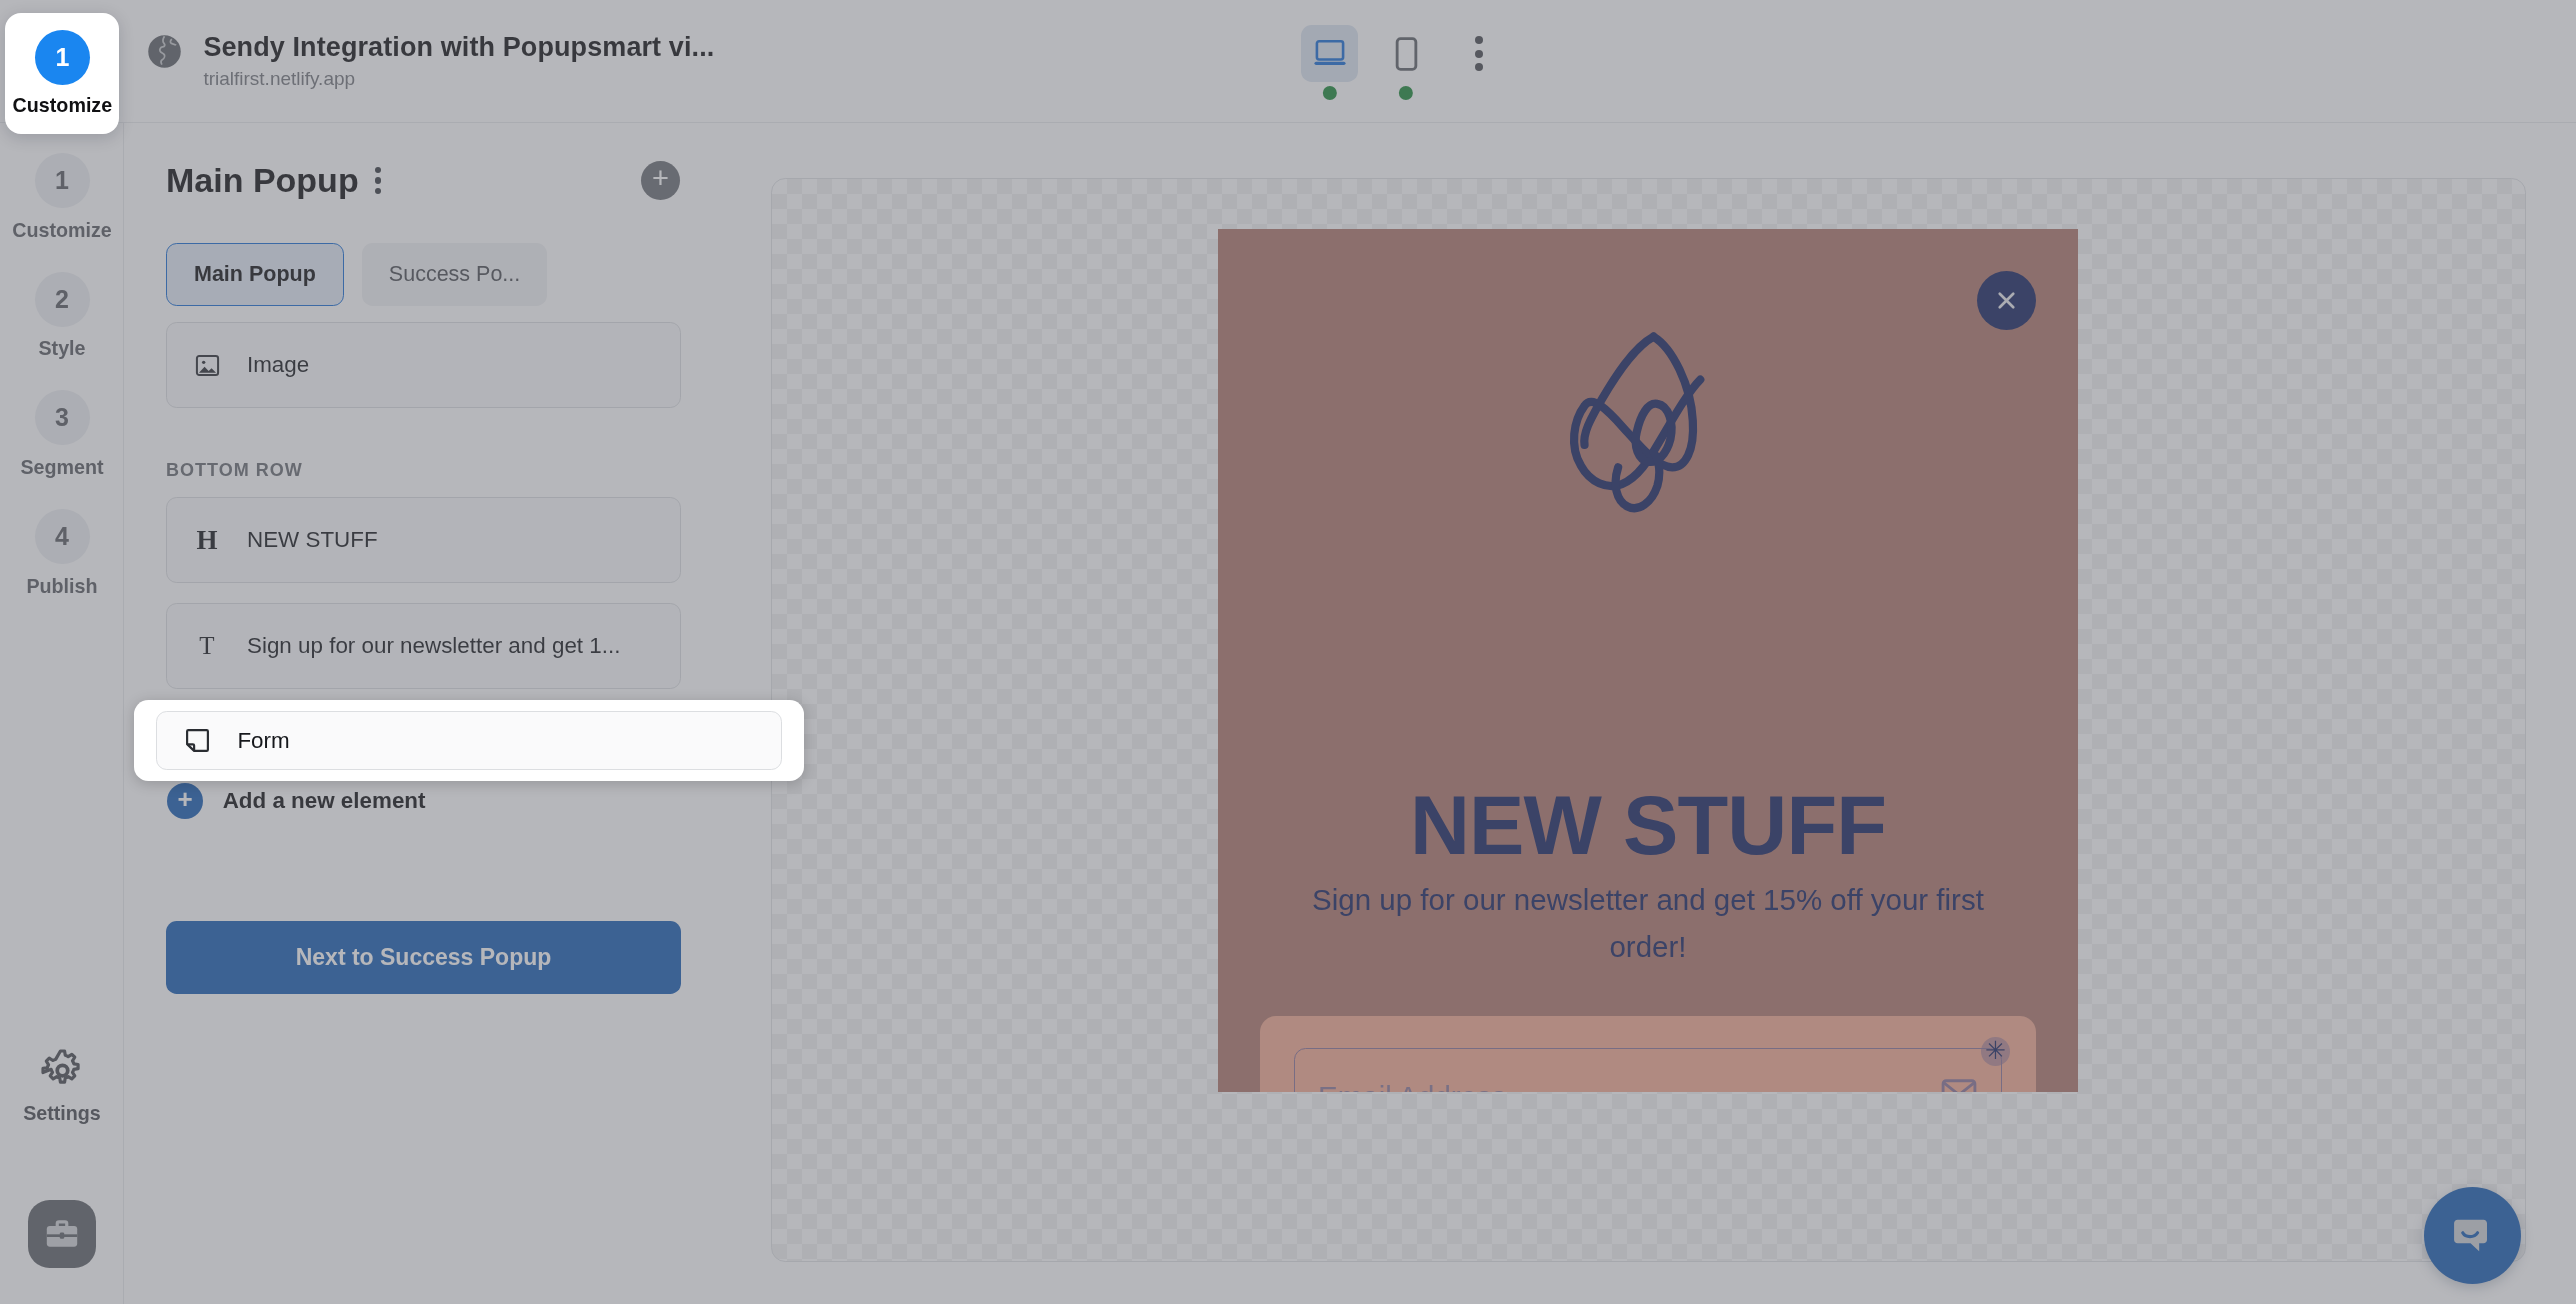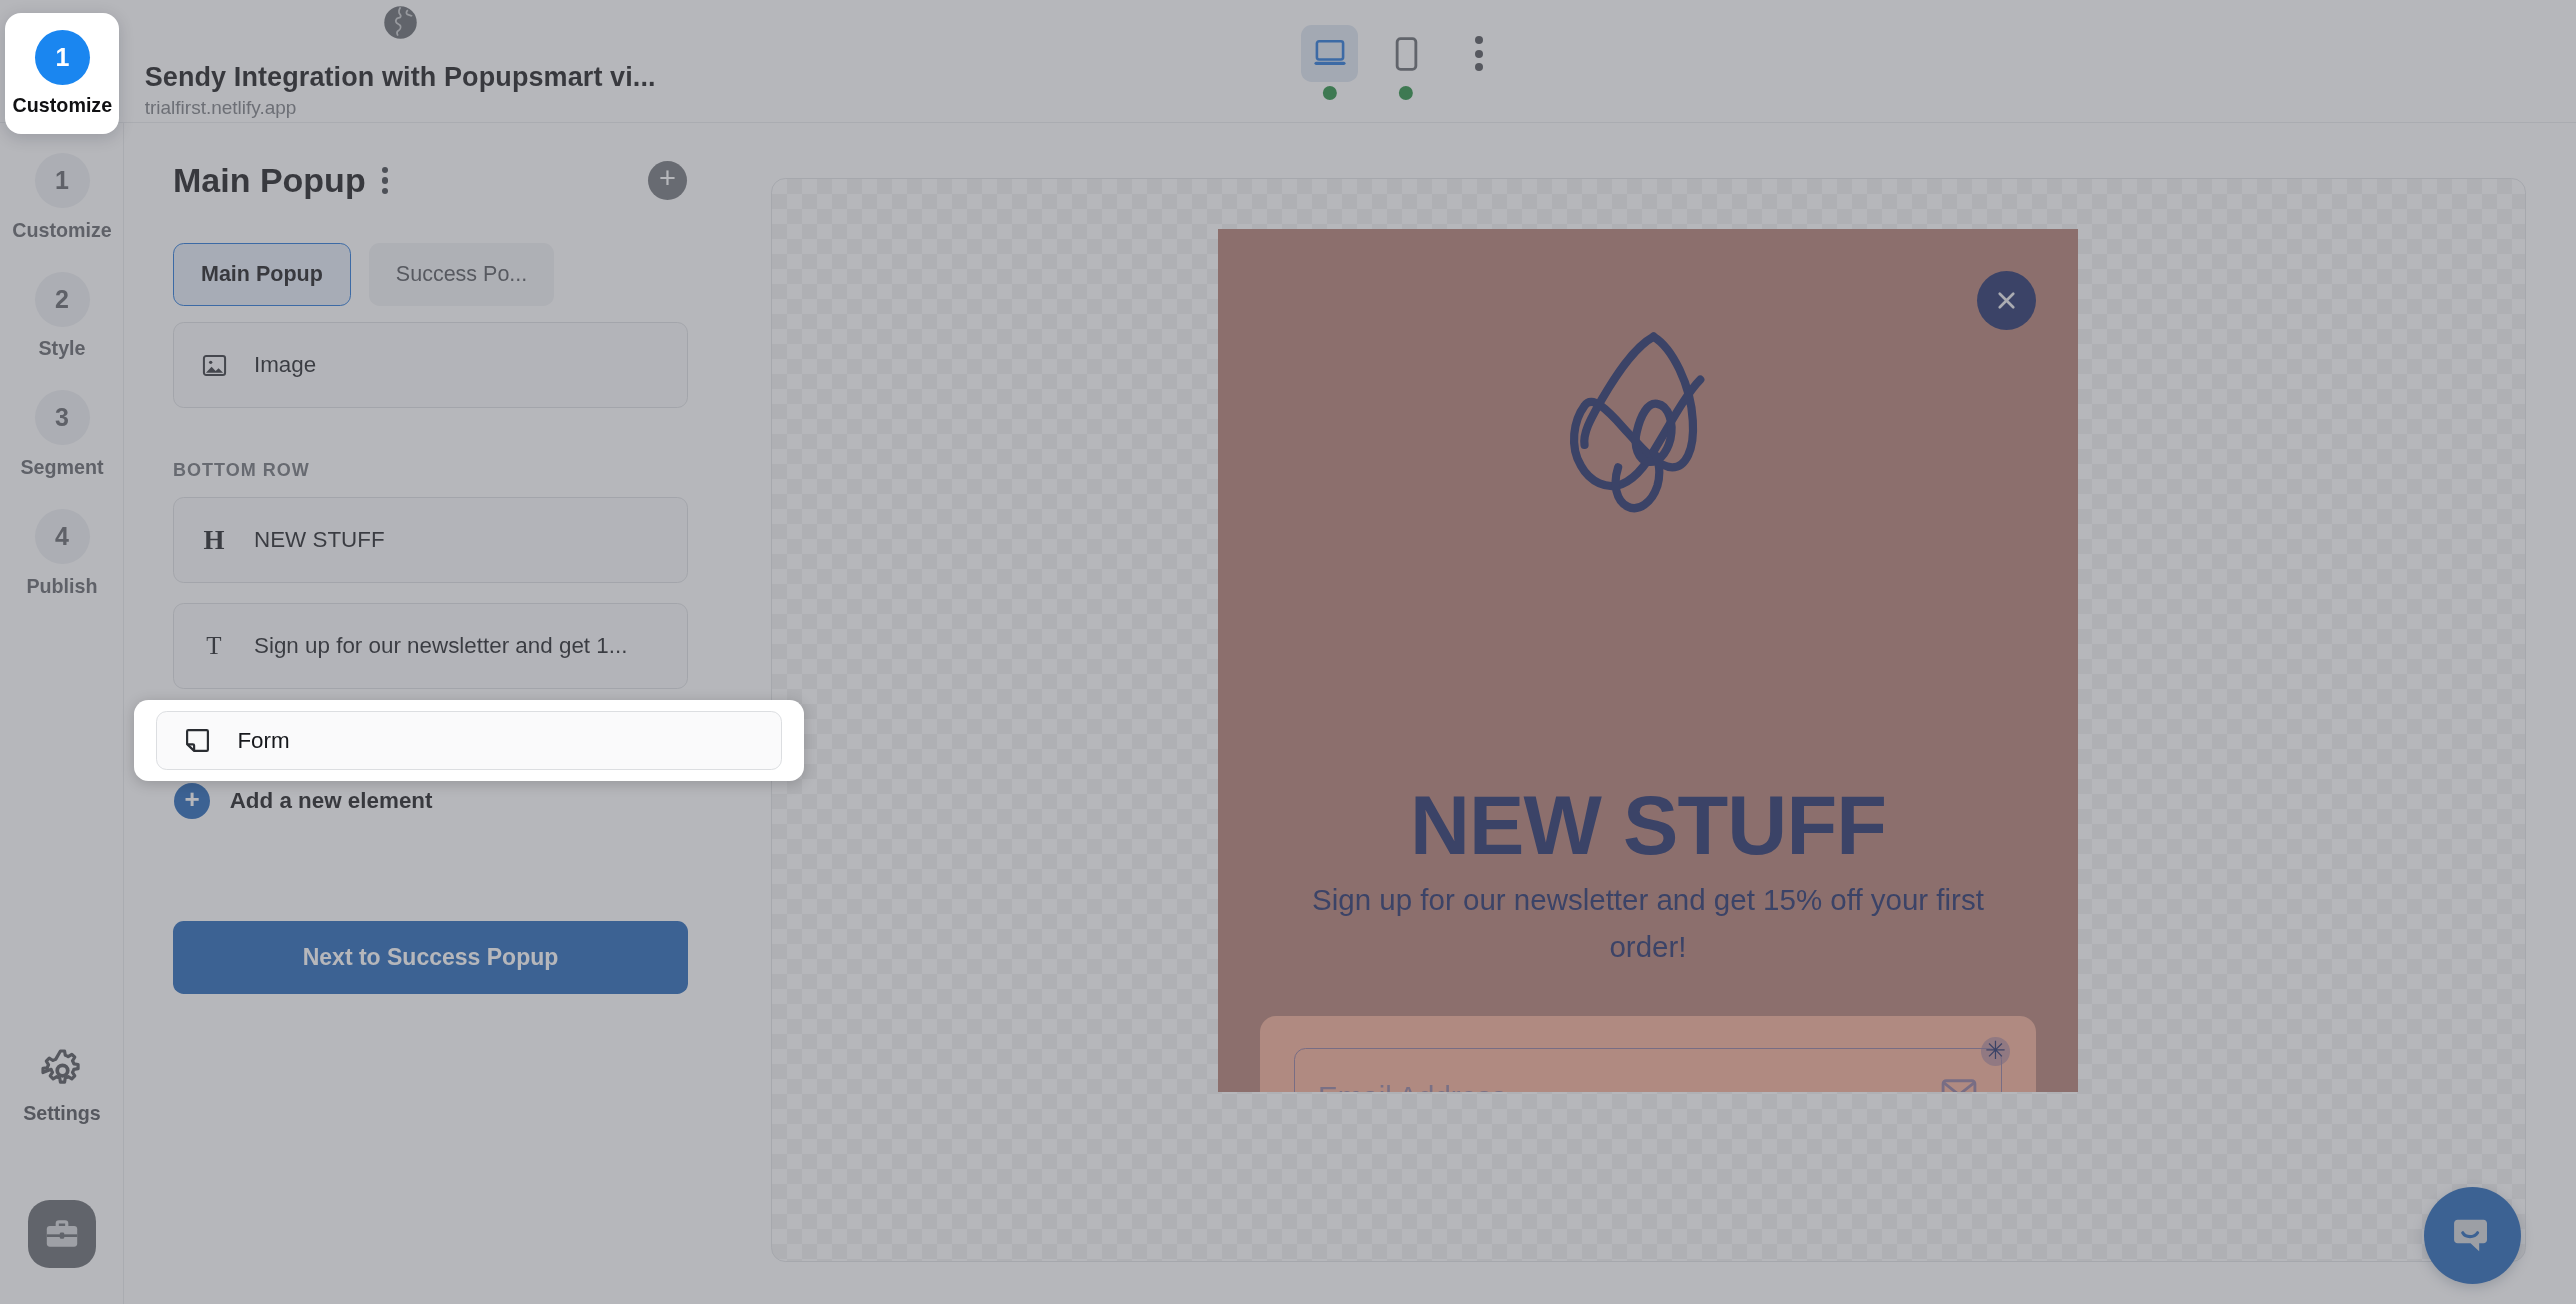--- a/index.html
+++ b/index.html
@@ -29,21 +29,21 @@
     content: ""; position: absolute; left: 16px; top: 12.5px;
     width: 27px; height: 27px; border-radius: 50%;
     background: #9e9e9e;
     box-shadow: -3.6px 14.3px 0 -6.3px #9e9e9e;
   }
   .brand-logo::before {
     content: ""; position: absolute; left: 18px; top: 27px;
     width: 9.8px; height: 23px; background: #9e9e9e;
     border-bottom-left-radius: 8px;
   }
-  .site-block { display: flex; align-items: center; gap: 19.7px; margin-left: 19.7px; flex-direction: column; }
+  .site-block { display: flex; align-items: flex-start; gap: 19.7px; margin-left: 19.7px; }
   .globe-icon { width: 39px; height: 39px; flex: 0 0 auto; }
   .site-texts { display: flex; flex-direction: column; gap: 4.5px; }
   .site-title { font-size: 27px; font-weight: 600; color: #111113; letter-spacing: 0.1px; }
   .site-url { font-size: 19px; color: #75787d; }
 
   .device-group {
     position: absolute; left: 1301px; top: 25px;
     display: flex; align-items: flex-start; gap: 19.7px;
   }
   .device-btn {
@@ -93,21 +93,21 @@
   }
   .rail-settings .step-label { color: #4a4d52; }
   .rail-briefcase {
     position: absolute; left: 28px; bottom: 36px;
     width: 68px; height: 68px; border-radius: 21.5px; background: #5f6368;
     display: flex; align-items: center; justify-content: center;
   }
 
   
   .panel {
-    position: absolute; left: 135px; top: 123px; width: 592px; height: 1181px;
+    position: absolute; left: 128px; top: 123px; width: 592px; height: 1181px;
     background: #ffffff; border-right: 0.9px solid #e3e5e8;
   }
   .panel-head {
     display: flex; align-items: center; padding: 38px 39px 0 38px;
   }
   .panel-title { font-size: 34px; font-weight: 700; color: #111113; }
   .panel-kebab {
     margin-left: 16px; display: flex; flex-direction: column; gap: 4.5px; align-items: center;
   }
   .panel-kebab i { width: 6.3px; height: 6.3px; border-radius: 50%; background: #3a3d42; display: block; }

